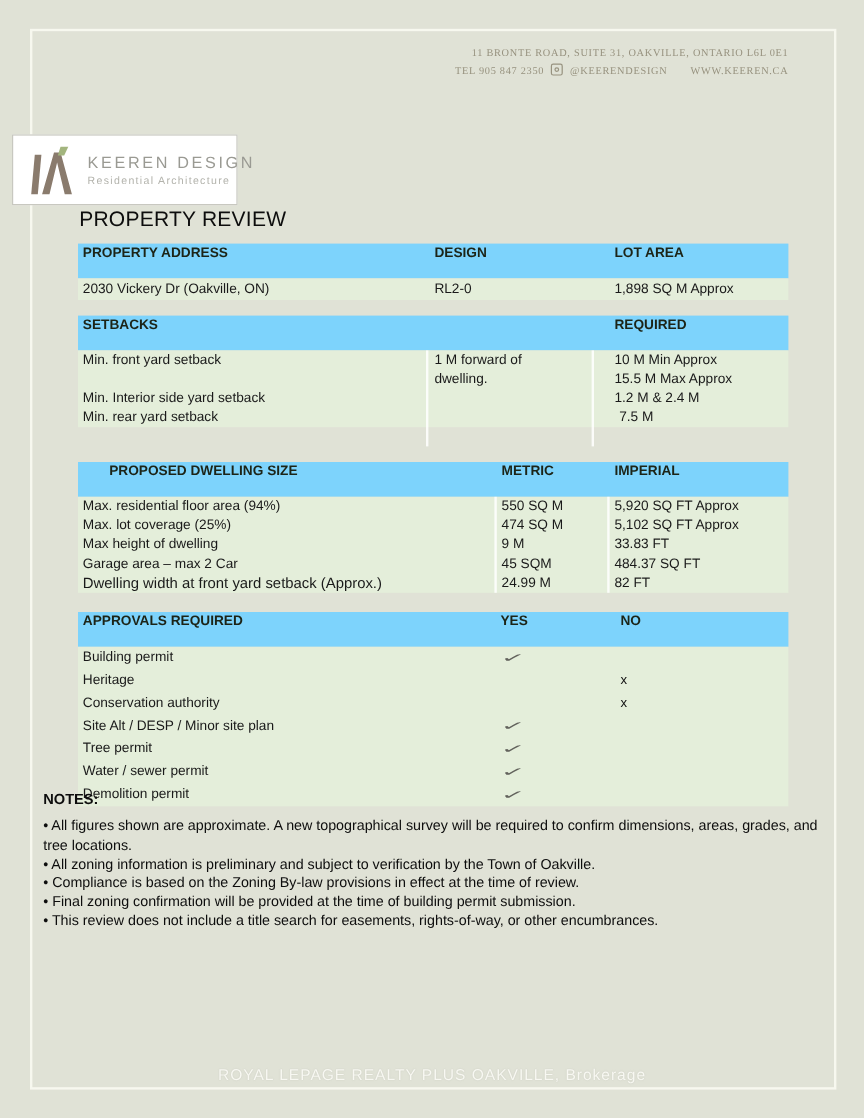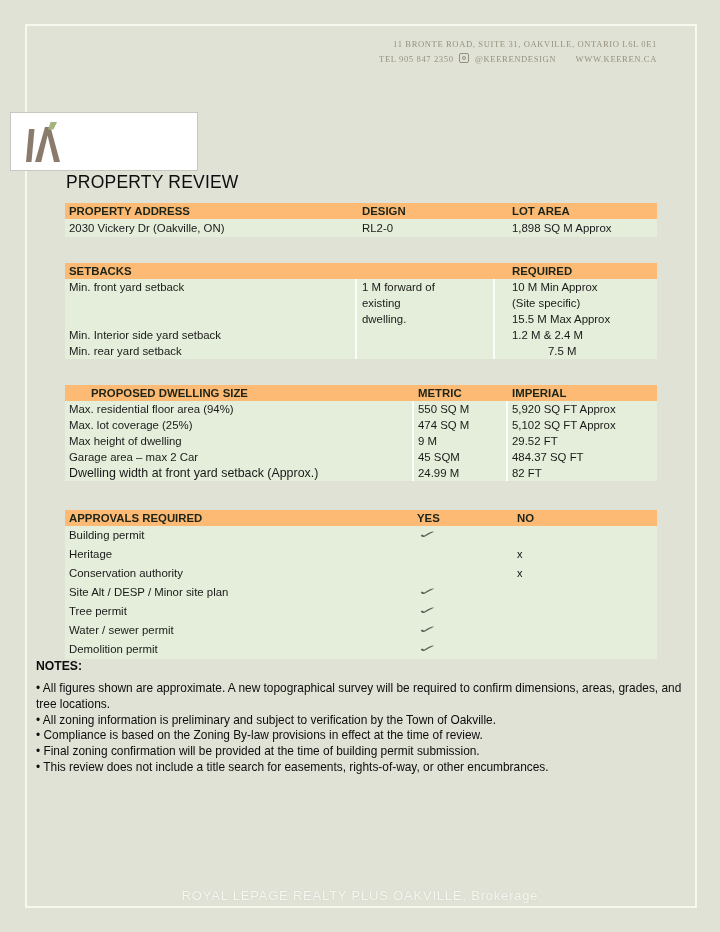--- a/index.html
+++ b/index.html
@@ -52,32 +52,32 @@
     margin-top:2px;white-space:nowrap;
   }
   
   .title{
     position:absolute;left:66px;top:172px;
     font-size:17.5px;font-weight:400;color:#0d0d0d;letter-spacing:0.2px;
   }
   
   .tbl{position:absolute;left:65px;width:592px;font-size:11.4px;}
   .tbl .hd{
-    position:relative;height:16px;line-height:17px;
-    background:#fdba74;font-weight:700;color:#1c2417;
+    position:relative;height:29px;line-height:17px;
+    background:#7dd3fc;font-weight:700;color:#1c2417;
   }
   .tbl .bd{position:relative;background:#e4eeda;}
   .tbl .row{position:relative;height:16px;line-height:16px;}
   .cell-l{position:absolute;left:4px;white-space:nowrap;}
   .c2{position:absolute;left:297px;white-space:nowrap;}
   .c3{position:absolute;left:447px;white-space:nowrap;}
   .c-metric{position:absolute;left:353px;white-space:nowrap;}
   .c-yes{position:absolute;left:352px;white-space:nowrap;}
   .c-no{position:absolute;left:452px;white-space:nowrap;}
-  .indent{left:483px;text-align:center;}
+  .indent{left:451px;text-align:center;}
   .vsep{position:absolute;top:0;width:2px;background:rgba(255,255,255,0.85);}
   
   .tbl-property{top:203px;}
   .tbl-property .row{height:18px;line-height:18px;}
   .tbl-setbacks{top:263px;}
   .tbl-dwelling{top:385px;}
   .tbl-dwelling .hd .cell-l{left:9px;padding-left:17px;}
   .tbl-approvals{top:510px;}
   .tbl-approvals .row{height:19px;line-height:19px;}
   .emph{font-size:12.4px;}
@@ -119,20 +119,24 @@
       <span>WWW.KEEREN.CA</span>
     </div>
   </div>
 
   <div class="logo-box">
     <svg class="logo-mark" width="38" height="40" viewBox="0 0 38 40">
       <polygon points="4,7 9.5,7 6.5,40 1,40" fill="#8a7b6d"></polygon>
       <polygon points="10,40 20,5 25.5,5 35,40 29,40 22.6,13.5 16.2,40" fill="#8a7b6d"></polygon>
       <polygon points="25.5,0 32,0 28.5,7.5 23.2,7.5" fill="#a3b57e"></polygon>
     </svg>
+    <div class="logo-text">
+      <div class="logo-name">KEEREN DESIGN</div>
+      <div class="logo-tag">Residential Architecture</div>
+    </div>
   </div>
 
   <div class="title">PROPERTY REVIEW</div>
 
   <div class="tbl tbl-property">
     <div class="hd">
       <span class="cell-l">PROPERTY ADDRESS</span>
       <span class="c2">DESIGN</span>
       <span class="c3">LOT AREA</span>
     </div>
@@ -153,25 +157,20 @@
     <div class="bd">
       <div class="vsep" style="left:290px;height:80px;"></div>
       <div class="vsep" style="left:428px;height:80px;"></div>
       <div class="row">
         <span class="cell-l">Min. front yard setback</span>
         <span class="c2">1 M forward of</span>
         <span class="c3">10 M Min Approx</span>
       </div>
       <div class="row">
         <span class="cell-l"></span>
-        <span class="c2">existing</span>
-        <span class="c3">(Site specific)</span>
-      </div>
-      <div class="row">
-        <span class="cell-l"></span>
         <span class="c2">dwelling.</span>
         <span class="c3">15.5 M Max Approx</span>
       </div>
       <div class="row">
         <span class="cell-l">Min. Interior side yard setback</span>
         <span class="c3">1.2 M &amp; 2.4 M</span>
       </div>
       <div class="row">
         <span class="cell-l">Min. rear yard setback</span>
         <span class="c3 indent">7.5 M</span>
@@ -194,21 +193,21 @@
         <span class="c3">5,920 SQ FT Approx</span>
       </div>
       <div class="row">
         <span class="cell-l">Max. lot coverage (25%)</span>
         <span class="c-metric">474 SQ M</span>
         <span class="c3">5,102 SQ FT Approx</span>
       </div>
       <div class="row">
         <span class="cell-l">Max height of dwelling</span>
         <span class="c-metric">9 M</span>
-        <span class="c3">29.52 FT</span>
+        <span class="c3">33.83 FT</span>
       </div>
       <div class="row">
         <span class="cell-l">Garage area – max 2 Car</span>
         <span class="c-metric">45 SQM</span>
         <span class="c3">484.37 SQ FT</span>
       </div>
       <div class="row">
         <span class="cell-l emph">Dwelling width at front yard setback (Approx.)</span>
         <span class="c-metric">24.99 M</span>
         <span class="c3">82 FT</span>

